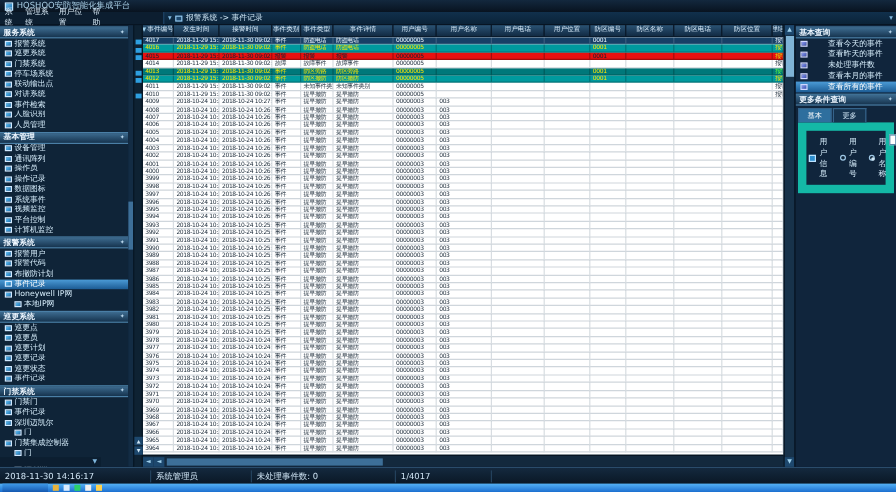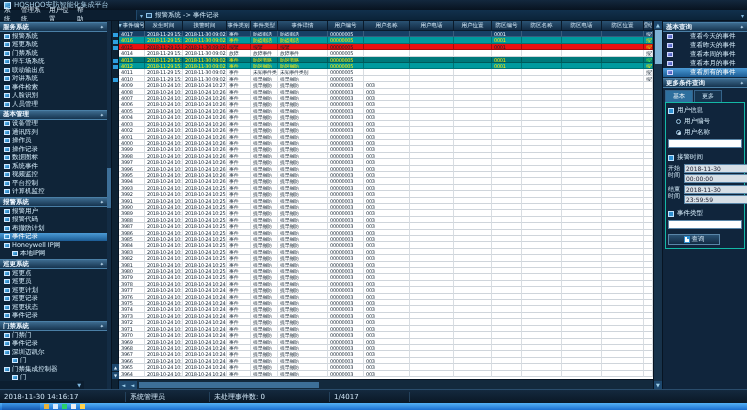--- a/index.html
+++ b/index.html
@@ -68,21 +68,21 @@
   
   .rpanel{width:85px;background:#10253c;border-left:1px solid #071422;overflow:hidden;font-size:6.5px;}
   .rp-h{height:10px;background:linear-gradient(180deg,#3d6b8f,#16344f);border:1px solid #4a7fa6;border-width:1px 0;display:flex;align-items:center;justify-content:space-between;padding:0 3px;font-weight:bold;color:#eef7ff;margin-top:1px;font-size:6.5px;}
   .rp-h .pin{font-size:5px;color:#bcd9ee;}
   .rp-item{height:9px;display:flex;align-items:center;gap:17px;padding-left:4px;color:#d5ecfa;white-space:nowrap;overflow:hidden;}
   .rp-item .ni{width:6px;height:5px;background:linear-gradient(135deg,#8f9df0,#3b4fae);border:1px solid #cfd6ff;flex:0 0 auto;}
   .rp-item.sel{background:linear-gradient(180deg,#4b9bd6,#1c5c94);color:#fff;}
   .rp-tabs{display:flex;gap:1px;padding:2px 2px 0 2px;}
   .tab{background:#16344f;border:1px solid #35638a;border-bottom:none;padding:1px 7px 1px 7px;color:#cfe6f5;font-size:6px;}
   .tab.active{background:#2e6f9e;color:#fff;}
-  .rp-form{border:1px solid #14b8a6;margin:0 2px;padding:3px 2px;display:flex;flex-direction:column;gap:2px;}
+  .rp-form{border:7px solid #14b8a6;margin:0 2px;padding:3px 2px;display:flex;flex-direction:row;gap:2px;}
   .chk,.rad{display:flex;align-items:center;gap:3px;color:#d5ecfa;}
   .box{width:6px;height:6px;background:#2e8fd0;border:1px solid #bfe4ff;flex:0 0 auto;}
   .dot{width:5px;height:5px;border-radius:50%;border:1px solid #9fc8e6;background:#0f2438;flex:0 0 auto;position:relative;}
   .rad.sel .dot::after{content:"";position:absolute;left:1px;top:1px;width:3px;height:3px;border-radius:50%;background:#cfe6f5;}
   .rad{padding-left:8px;}
   .tinput{height:9px;width:100%;background:#fff;border:1px solid #5a86a8;font-size:6px;color:#222;padding:0 2px;}
   .trow2{display:flex;gap:2px;align-items:stretch;}
   .tlabel{width:14px;font-size:6px;color:#cfe6f5;line-height:7px;flex:0 0 auto;}
   .fcol{flex:1;display:flex;flex-direction:column;gap:1px;}
   .frow{display:flex;gap:1px;}
@@ -1309,21 +1309,21 @@
           <div class="rp-item">
             <span class="ni"></span>
             <span>查看今天的事件</span>
           </div>
           <div class="rp-item">
             <span class="ni"></span>
             <span>查看昨天的事件</span>
           </div>
           <div class="rp-item">
             <span class="ni"></span>
-            <span>查看本周的事件</span>
+            <span>未处理事件数</span>
           </div>
           <div class="rp-item">
             <span class="ni"></span>
             <span>查看本月的事件</span>
           </div>
           <div class="rp-item sel">
             <span class="ni"></span>
             <span>查看所有的事件</span>
           </div>
         </div>

